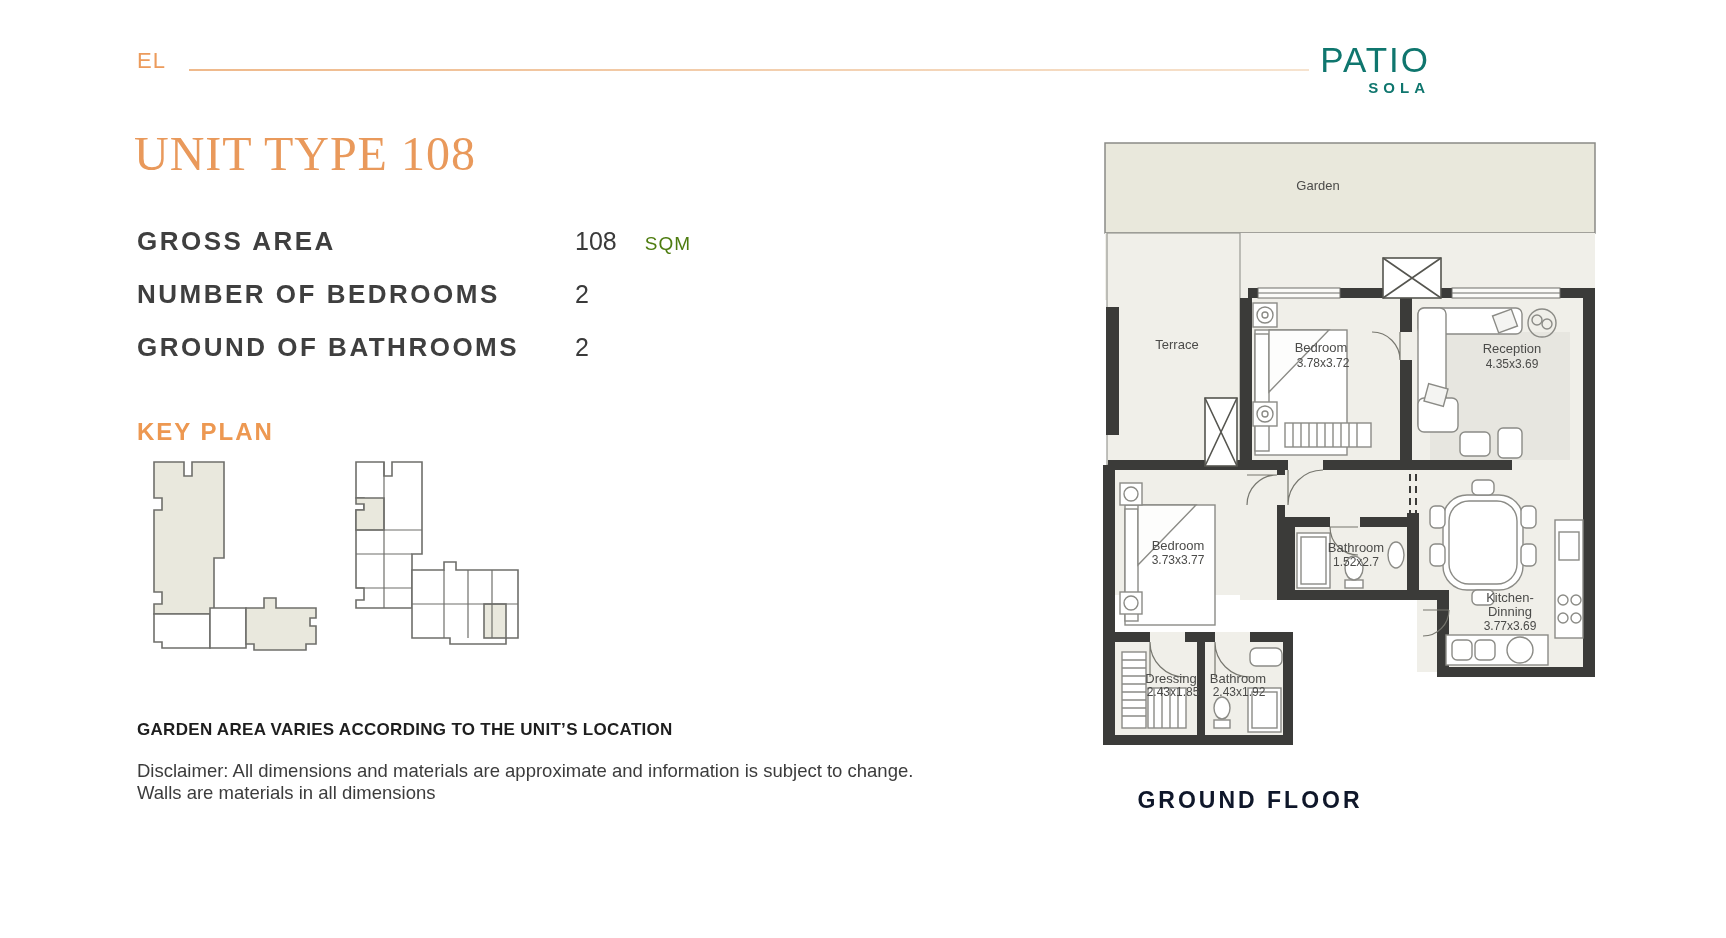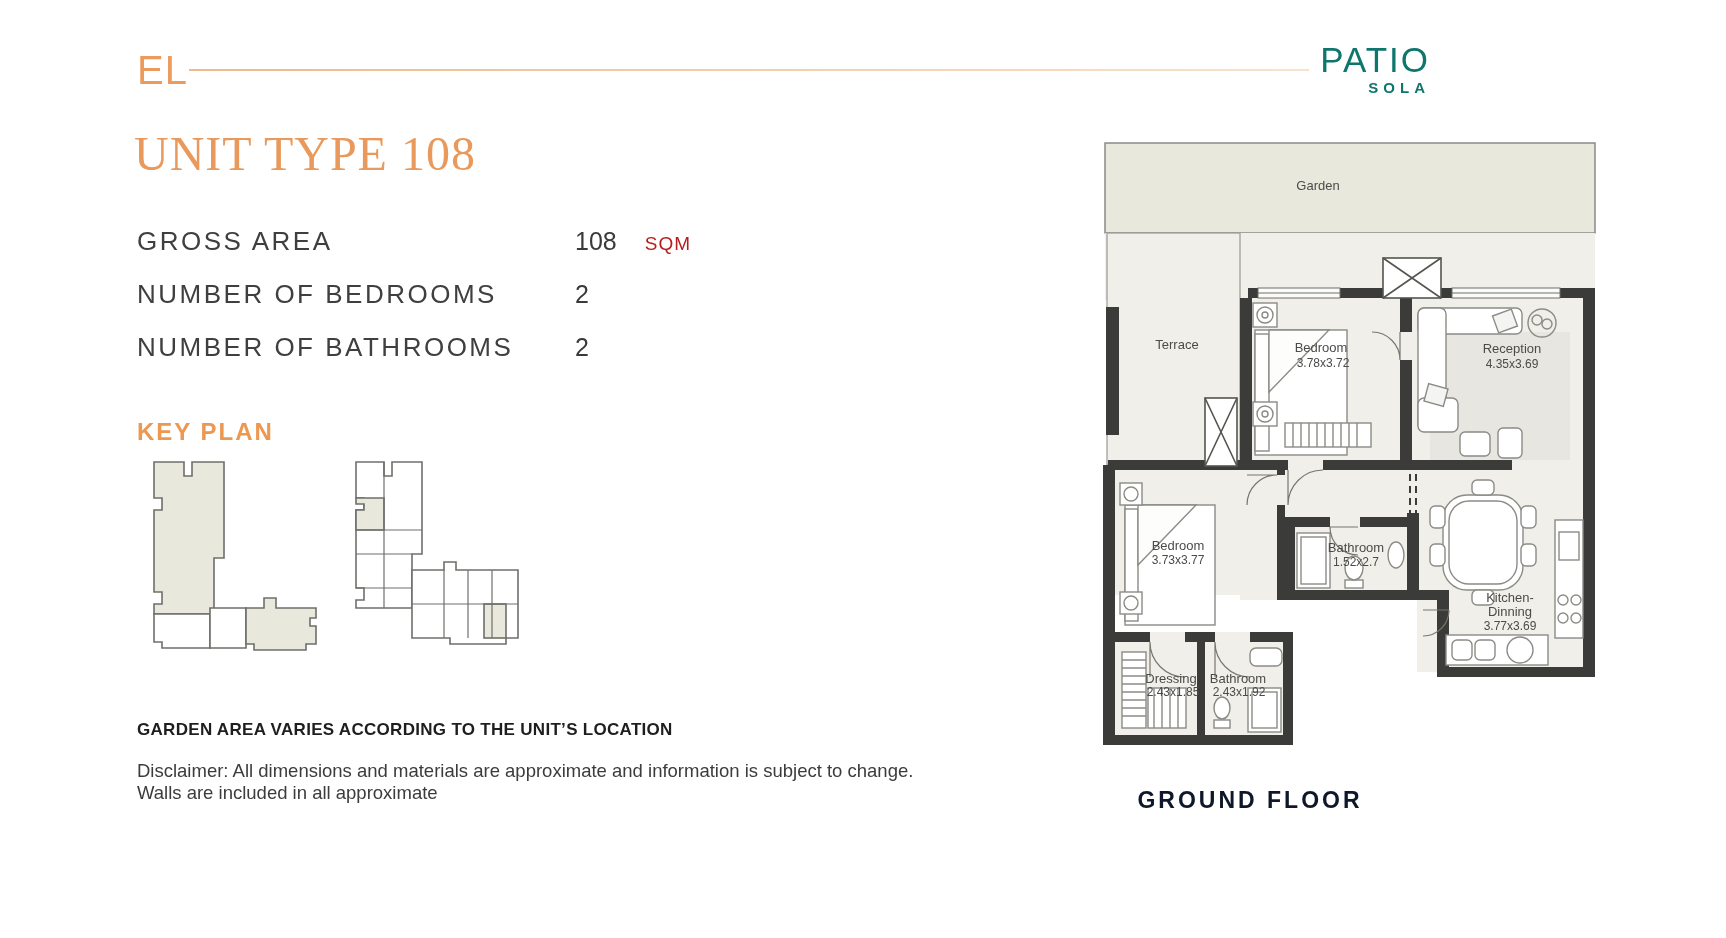--- a/index.html
+++ b/index.html
@@ -1,33 +1,33 @@
 <!DOCTYPE html>
 <html><head>
 <meta charset="utf-8">
 <style>
   html,body{margin:0;padding:0;background:#ffffff;}
   #page{position:relative;width:1726px;height:938px;background:#ffffff;overflow:hidden;
         font-family:"Liberation Sans",sans-serif;color:#3e3e3e;}
   
-  #logo-left{position:absolute;left:137px;top:48px;font-size:40px;letter-spacing:1px;
+  #logo-left{position:absolute;left:137px;top:48px;font-size:22px;letter-spacing:1px;
              color:#EC9B5C;font-weight:400;}
   #header-rule{position:absolute;left:189px;top:69px;width:1120px;height:2px;
                background:linear-gradient(to right,#EFB98B,#F6E3CF);}
   #logo-right{position:absolute;left:1318px;top:42px;width:112px;text-align:right;color:#0f766e;}
   #logo-right .patio{font-size:35px;letter-spacing:2px;font-weight:400;line-height:1;}
   #logo-right .sola{font-size:15px;letter-spacing:5px;font-weight:600;margin-top:2px;}
   
   #unit-title{position:absolute;left:134px;top:126px;font-family:"Liberation Serif",serif;
               font-size:48px;color:#E9995B;letter-spacing:1px;font-weight:400;}
   #specs{position:absolute;left:137px;top:226px;width:620px;}
   .spec-row{display:flex;align-items:baseline;height:53px;}
-  .spec-label{width:438px;font-size:26px;letter-spacing:2.5px;color:#3f3f3f;font-weight:400;}
+  .spec-label{width:438px;font-size:26px;letter-spacing:2.5px;color:#3f3f3f;font-weight:700;}
   .spec-value{font-size:25px;color:#3a3a3a;}
-  .spec-unit{font-size:19px;color:#b91c1c;margin-left:28px;letter-spacing:1px;}
+  .spec-unit{font-size:19px;color:#4d7c0f;margin-left:28px;letter-spacing:1px;}
   
   #keyplan-heading{position:absolute;left:137px;top:418px;font-size:24px;font-weight:700;
                    letter-spacing:2px;color:#ED9851;}
   #keyplan-svg{position:absolute;left:140px;top:458px;}
   
   #floorplan-svg{position:absolute;left:1100px;top:140px;}
   .room-label{font-family:"Liberation Sans",sans-serif;font-size:13px;fill:#4b4b49;}
   .room-dims{font-family:"Liberation Sans",sans-serif;font-size:12px;fill:#4b4b49;}
   #ground-floor{position:absolute;left:1050px;top:787px;width:400px;text-align:center;
                 font-size:23px;font-weight:700;letter-spacing:3px;color:#0f172a;}
@@ -54,21 +54,21 @@
       <div class="spec-label">GROSS AREA</div>
       <div class="spec-value">108</div>
       <div class="spec-unit">SQM</div>
     </div>
     <div class="spec-row">
       <div class="spec-label">NUMBER OF BEDROOMS</div>
       <div class="spec-value">2</div>
       <div class="spec-unit"></div>
     </div>
     <div class="spec-row">
-      <div class="spec-label">NUMBER OF BATHROOMS</div>
+      <div class="spec-label">GROUND OF BATHROOMS</div>
       <div class="spec-value">2</div>
       <div class="spec-unit"></div>
     </div>
   </div>
 
   <div id="keyplan-heading">KEY PLAN</div>
   <svg id="keyplan-svg" width="390" height="200" viewBox="0 0 390 200">
     <g stroke="#6f6f6b" stroke-width="1.6" fill="#e9e8dd" stroke-linejoin="miter">
 
       <path d="M14,4 H44 V18 H52 V4 H84 V100 H74 V156 H14 V146 H22 V134 H14 V52 H22 V40 H14 Z"></path>
@@ -258,16 +258,16 @@
       <text class="room-label" x="138" y="543">Bathroom</text>
       <text class="room-dims" x="139" y="556">2.43x1.92</text>
     </g>
   </svg>
 
   <div id="ground-floor">GROUND FLOOR</div>
 
   <div id="garden-note">GARDEN AREA VARIES ACCORDING TO THE UNIT’S LOCATION</div>
   <div id="disclaimer">
     <div>Disclaimer: All dimensions and materials are approximate and information is subject to change.</div>
-    <div>Walls are included in all approximate</div>
+    <div>Walls are materials in all dimensions</div>
   </div>
 
 </div>
 
 </body></html>

